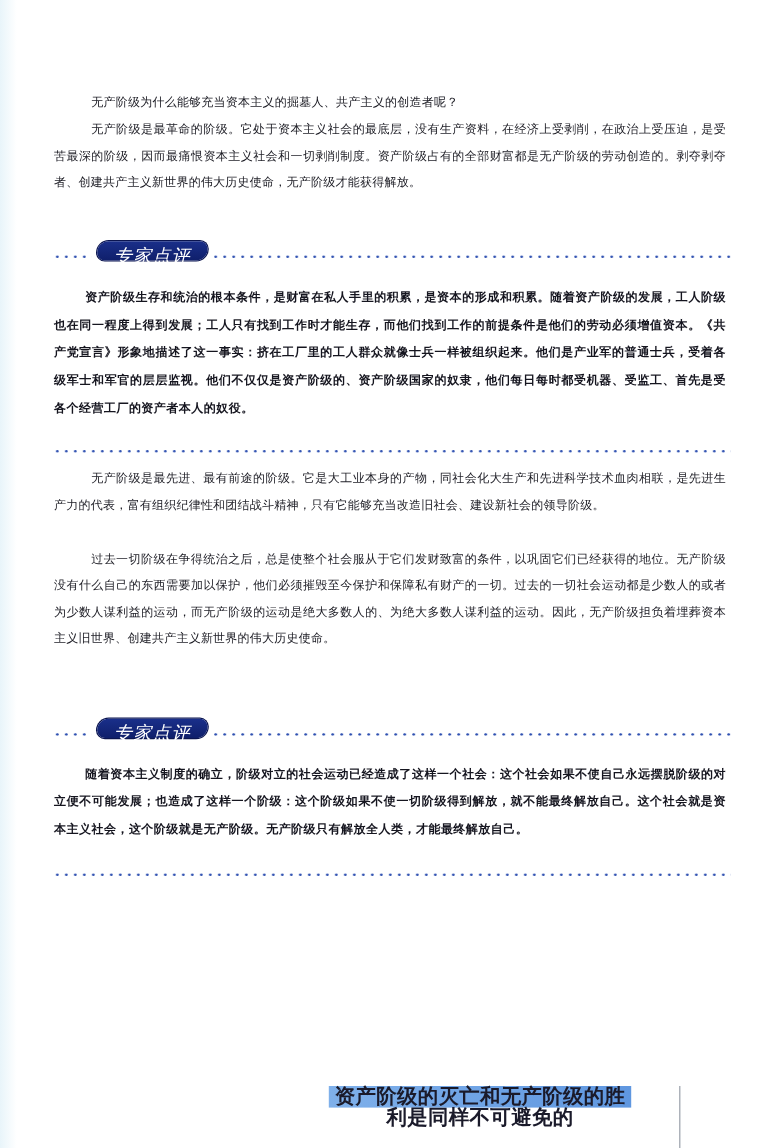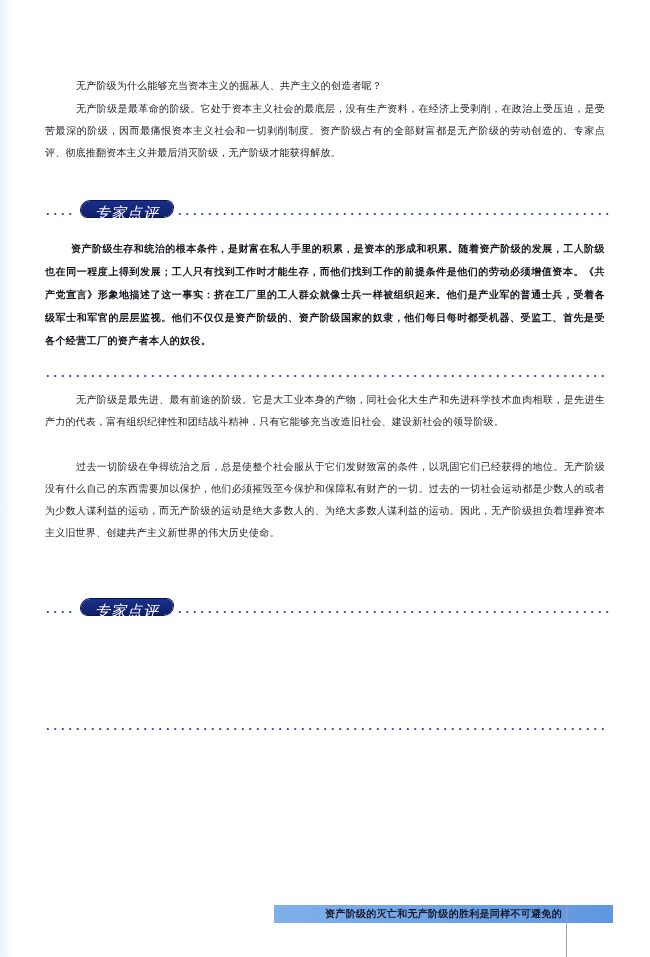--- a/index.html
+++ b/index.html
@@ -40,23 +40,23 @@
     color: #ffffff; font-family: "DejaVu Sans", sans-serif;
     font-size: 15px; font-style: italic; line-height: 24px; text-align: center;
     letter-spacing: 1px;
   }
   .dotline {
     position: absolute; left: 44px; width: 565px; height: 2px;
     background-image: radial-gradient(circle, #2d4fb0 0.9px, transparent 1.2px);
     background-size: 7.5px 2px; background-repeat: repeat-x;
   }
   .footer-band {
-    position: absolute; left: 274px; top: 905px; width: 339px; height: 18px;
+    position: absolute; left: 274px; top: 905px; width: 252px; height: 18px;
     background: linear-gradient(90deg, #7fb0ea, #5f97e0);
-    font-family: "DejaVu Sans", sans-serif; font-size: 10px; font-weight: bold;
+    font-family: "DejaVu Sans", sans-serif; font-size: 17px; font-weight: bold;
     color: #1a1a2a; line-height: 18px; text-align: center; letter-spacing: 0.3px;
   }
   .footer-vline {
     position: absolute; left: 566px; top: 905px; width: 1px; height: 52px; background: #9aa0aa;
   }
   .pageno {
     position: absolute; left: 577px; top: 905px;
     font-family: "DejaVu Sans", sans-serif; font-size: 12.5px; font-weight: bold;
     color: #1a1a2a; line-height: 18px; margin-top: 48px;
   }
@@ -65,36 +65,37 @@
     background: linear-gradient(90deg, rgba(190,225,240,0.35), rgba(255,255,255,0));
   }
 </style>
 </head>
 <body>
 
 <div class="page">
   <div class="edge-tint"></div>
 
   <p class="para" style="top:75px;">无产阶级为什么能够充当资本主义的掘墓人、共产主义的创造者呢？</p>
-  <p class="para" style="top:98px;">无产阶级是最革命的阶级。它处于资本主义社会的最底层，没有生产资料，在经济上受剥削，在政治上受压迫，是受苦最深的阶级，因而最痛恨资本主义社会和一切剥削制度。资产阶级占有的全部财富都是无产阶级的劳动创造的。专家点评、彻底推翻资本主义并最后消灭阶级，无产阶级才能获得解放。</p>
+  <p class="para" style="top:98px;">无产阶级是最革命的阶级。它处于资本主义社会的最底层，没有生产资料，在经济上受剥削，在政治上受压迫，是受苦最深的阶级，因而最痛恨资本主义社会和一切剥削制度。资产阶级占有的全部财富都是无产阶级的劳动创造的。剥夺剥夺者、创建共产主义新世界的伟大历史使命，无产阶级才能获得解放。</p>
 
   <div class="hdr-row" style="top:201px;">
     <div class="dots-left"></div>
     <div class="badge">专家点评</div>
     <div class="dots-right"></div>
   </div>
   <p class="expert" style="top:237px;">资产阶级生存和统治的根本条件，是财富在私人手里的积累，是资本的形成和积累。随着资产阶级的发展，工人阶级也在同一程度上得到发展；工人只有找到工作时才能生存，而他们找到工作的前提条件是他们的劳动必须增值资本。《共产党宣言》形象地描述了这一事实：挤在工厂里的工人群众就像士兵一样被组织起来。他们是产业军的普通士兵，受着各级军士和军官的层层监视。他们不仅仅是资产阶级的、资产阶级国家的奴隶，他们每日每时都受机器、受监工、首先是受各个经营工厂的资产者本人的奴役。</p>
   <div class="dotline" style="top:375px;"></div>
 
   <p class="para" style="top:456px;">过去一切阶级在争得统治之后，总是使整个社会服从于它们发财致富的条件，以巩固它们已经获得的地位。无产阶级没有什么自己的东西需要加以保护，他们必须摧毁至今保护和保障私有财产的一切。过去的一切社会运动都是少数人的或者为少数人谋利益的运动，而无产阶级的运动是绝大多数人的、为绝大多数人谋利益的运动。因此，无产阶级担负着埋葬资本主义旧世界、创建共产主义新世界的伟大历史使命。</p>
   <p class="para" style="top:389px;">无产阶级是最先进、最有前途的阶级。它是大工业本身的产物，同社会化大生产和先进科学技术血肉相联，是先进生产力的代表，富有组织纪律性和团结战斗精神，只有它能够充当改造旧社会、建设新社会的领导阶级。</p>
 
   <div class="hdr-row" style="top:599px;">
     <div class="dots-left"></div>
     <div class="badge">专家点评</div>
     <div class="dots-right"></div>
   </div>
+  <p class="expert" style="top:634px;">随着资本主义制度的确立，阶级对立的社会运动已经造成了这样一个社会：这个社会如果不使自己永远摆脱阶级的对立便不可能发展；也造成了这样一个阶级：这个阶级如果不使一切阶级得到解放，就不能最终解放自己。这个社会就是资本主义社会，这个阶级就是无产阶级。无产阶级只有解放全人类，才能最终解放自己。</p>
   <div class="dotline" style="top:728px;"></div>
 
   <div class="footer-band">资产阶级的灭亡和无产阶级的胜利是同样不可避免的</div>
   <div class="footer-vline"></div>
   <div class="pageno">11</div>
 </div>
 
 </body></html>

